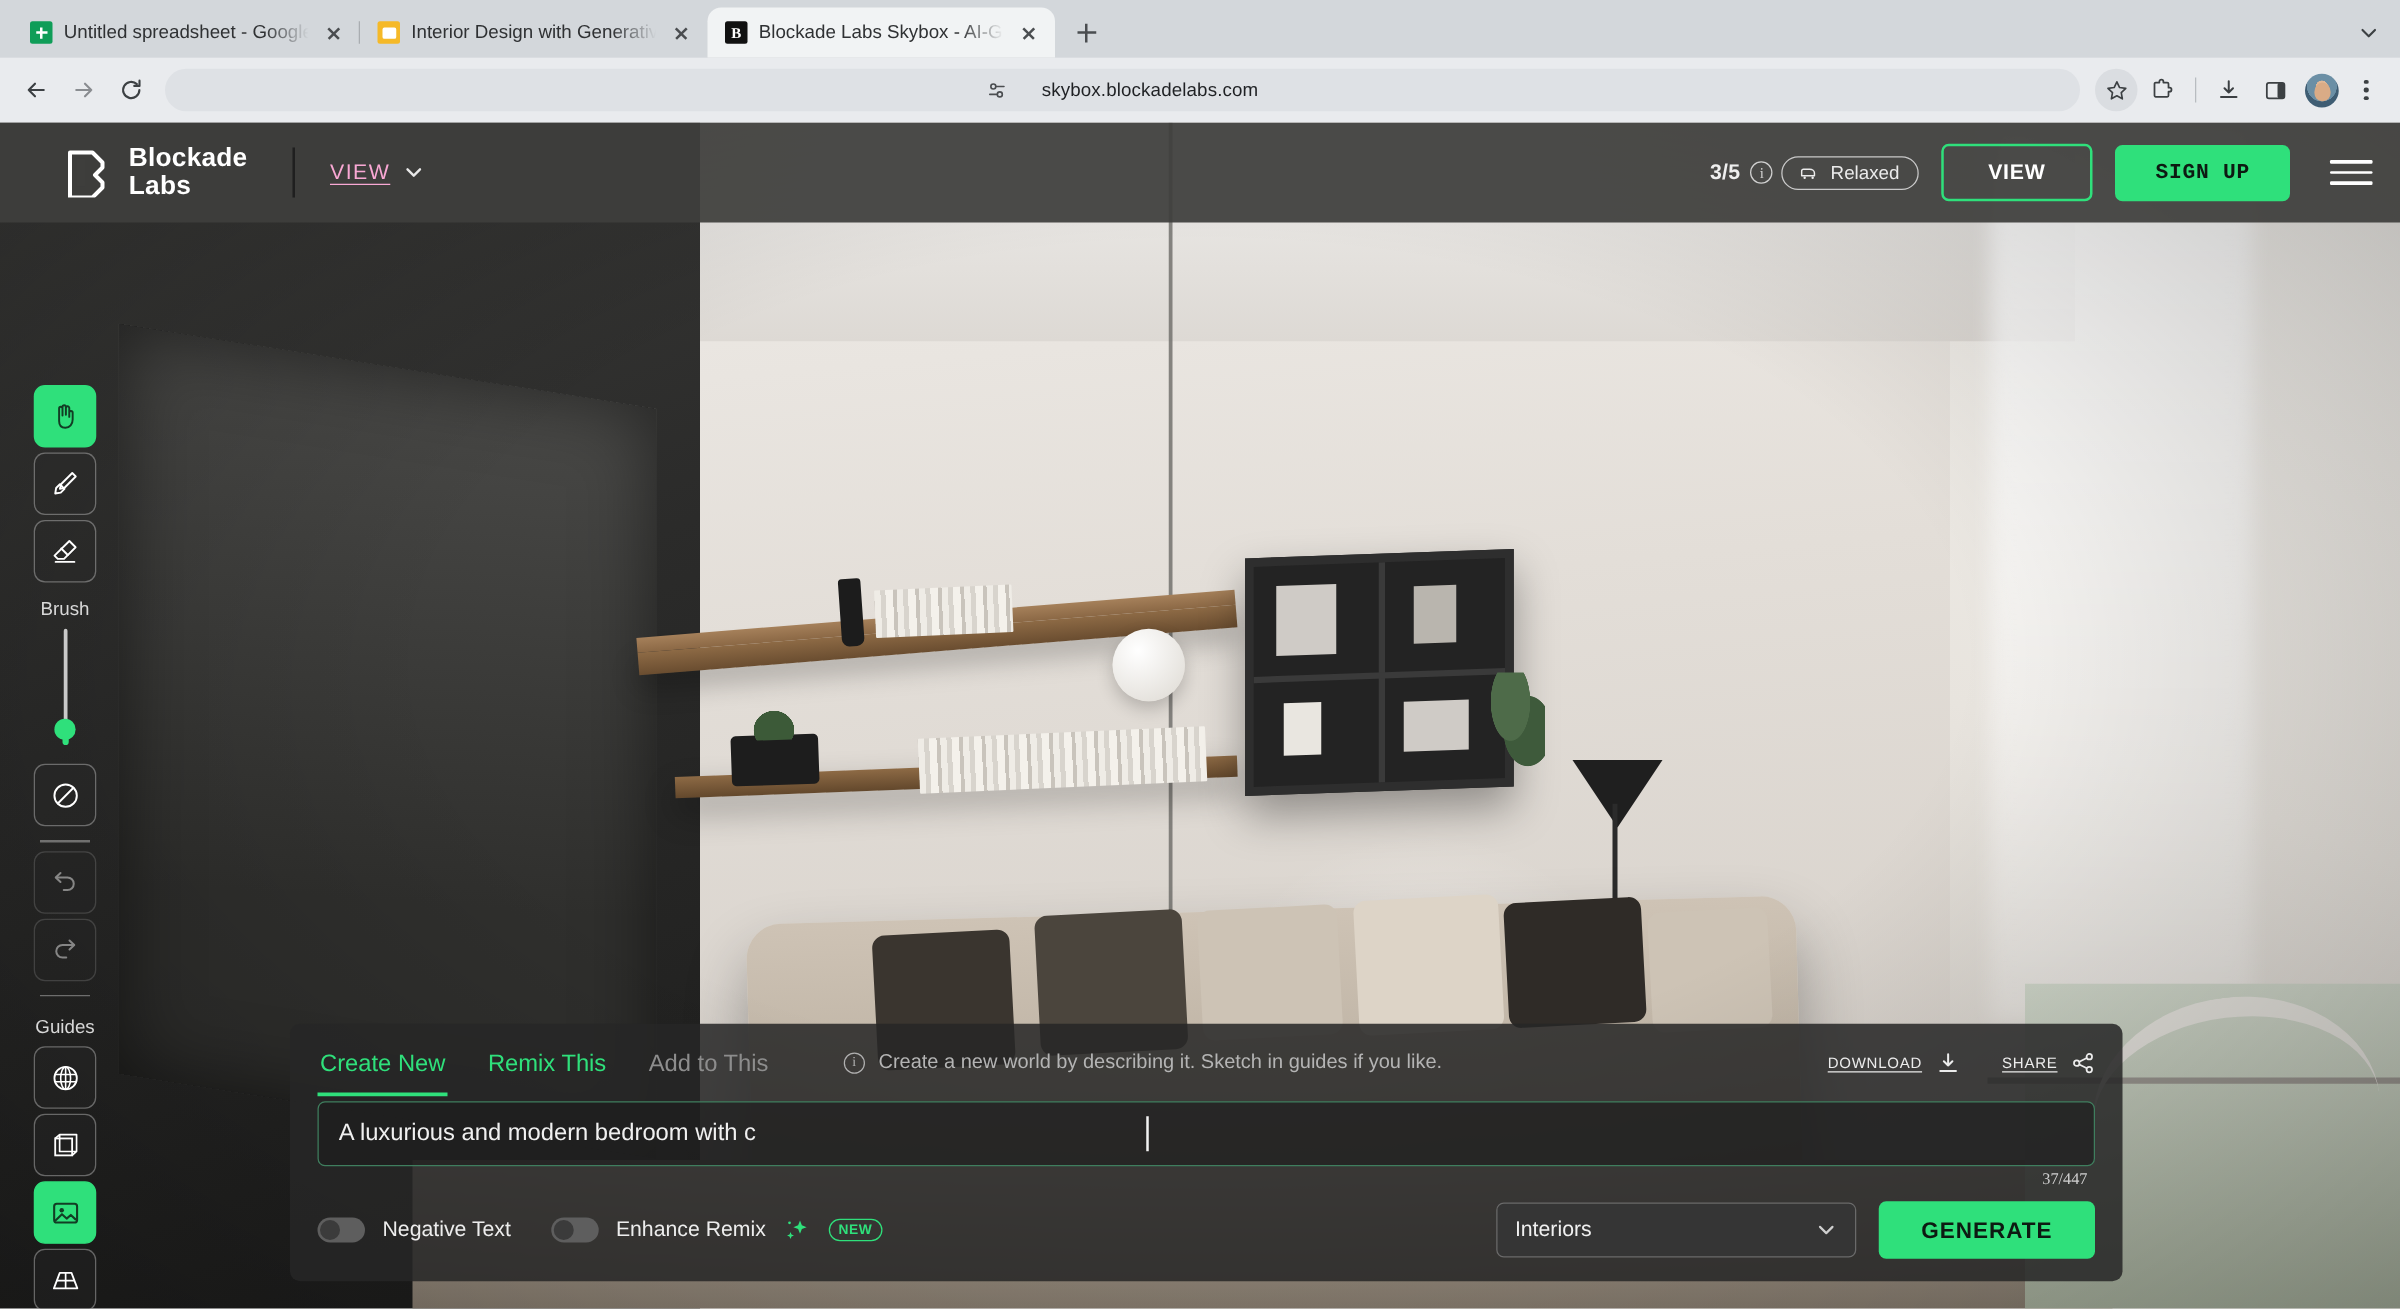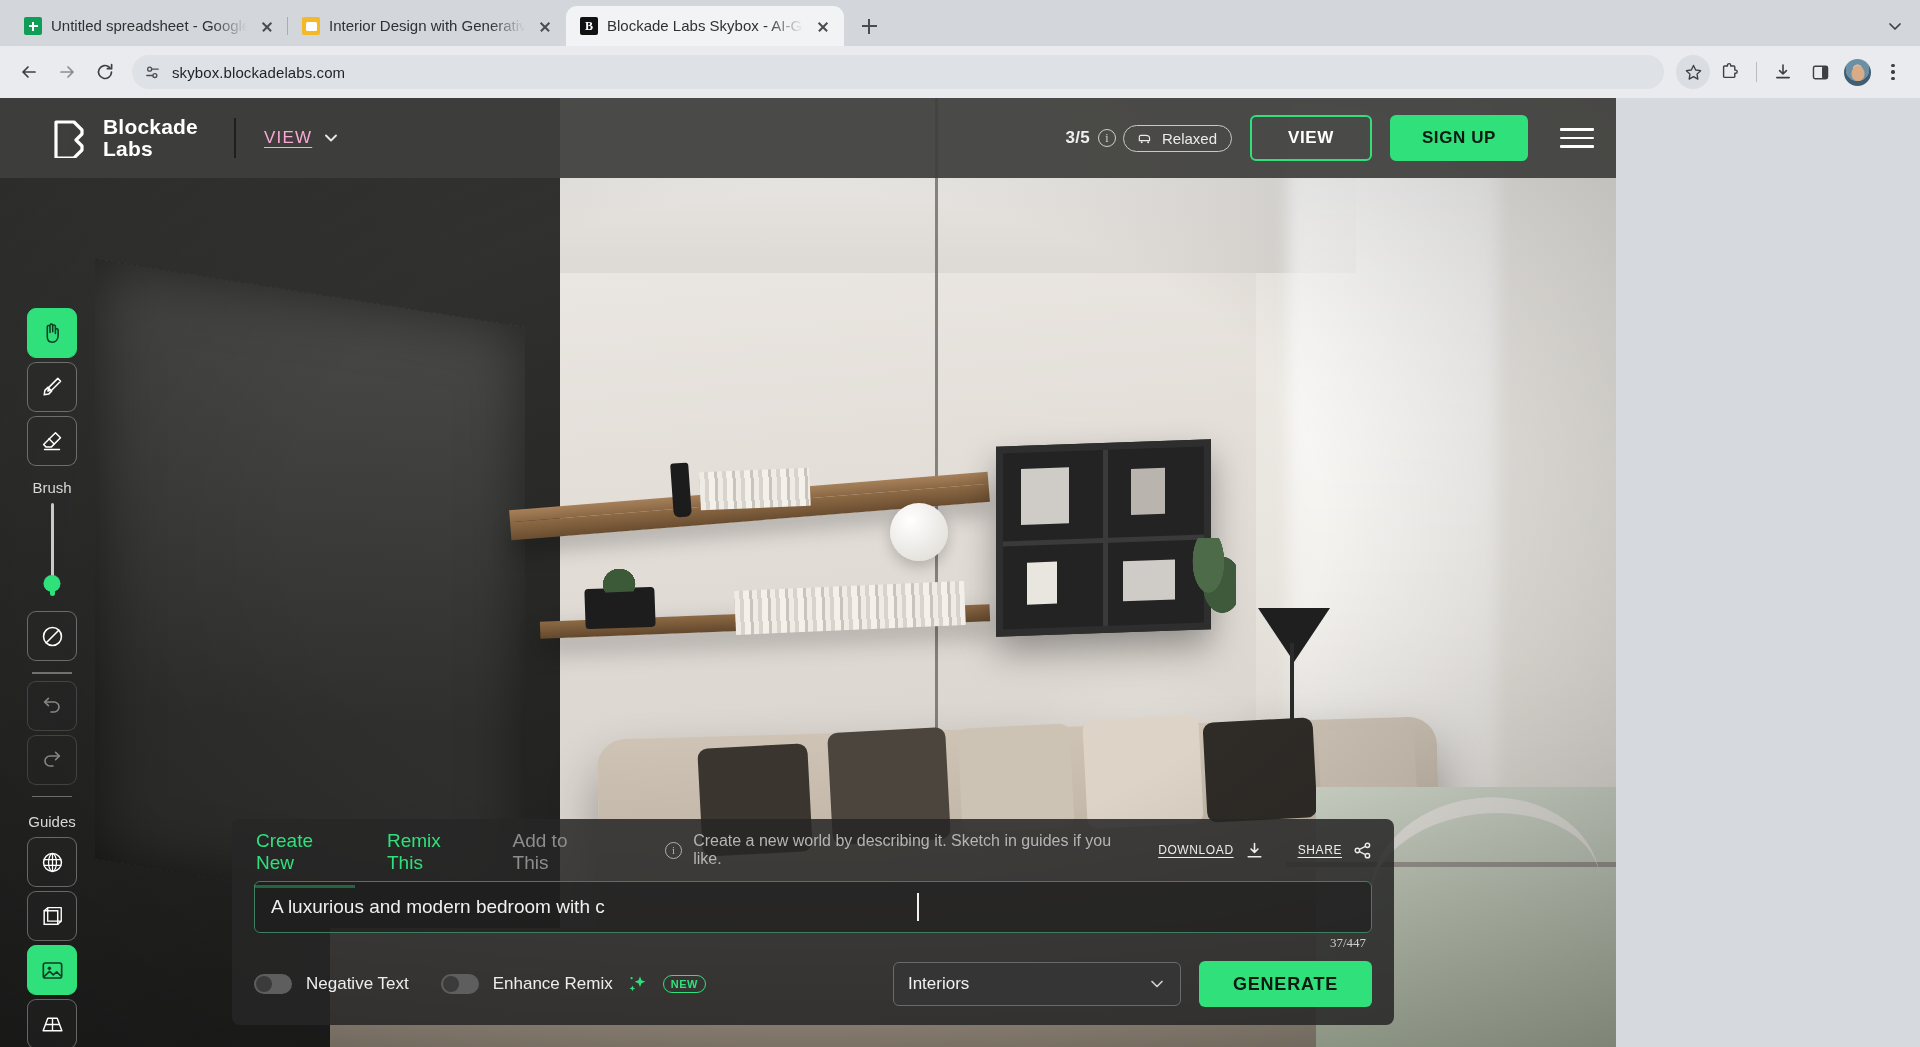--- a/index.html
+++ b/index.html
@@ -73,22 +73,23 @@
   .toolbar {
     height: 52px; background: #e9ebee; display: flex; align-items: center;
     padding: 0 12px; gap: 4px;
   }
   .tb-btn {
     width: 34px; height: 34px; border-radius: 50%; display: flex;
     align-items: center; justify-content: center; flex-shrink: 0;
   }
   .omnibox {
     flex: 1; height: 34px; background: #dee1e5; border-radius: 18px;
-    display: flex; align-items: center; padding: 0 12px; gap: 11px;
+    display: flex; align-items: center; padding: 0 12px; gap: 27px;
     margin: 0 8px 0 6px;
+    justify-content: center;
   }
   .omni-url { font-size: 15px; color: #1f2124; letter-spacing: .1px; }
   .tb-right { display: flex; align-items: center; gap: 3px; }
   .star-pill { width: 34px; height: 34px; border-radius: 50%; background: #dadde1;
                display:flex; align-items:center; justify-content:center; }
   .vdiv { width: 1px; height: 20px; background: #b8bcc0; margin: 0 6px; }
   .avatar {
     width: 27px; height: 27px; border-radius: 50%; overflow: hidden;
     background: radial-gradient(circle at 50% 38%, #e0b897 0 22%, #6b8fa5 23% 55%, #3f5d73 56% 100%);
     position: relative; margin: 0 4px;
@@ -96,21 +97,21 @@
   .avatar::after {
     content: ""; position: absolute; left: 50%; top: 26%; transform: translateX(-50%);
     width: 13px; height: 15px; border-radius: 50% 50% 45% 45%;
     background: #d9ab86;
   }
   .kebab { width: 30px; height: 34px; display: flex; flex-direction: column;
            align-items: center; justify-content: center; gap: 3px; }
   .kebab i { width: 3.4px; height: 3.4px; border-radius: 50%; background: #3c4043; display: block; }
 
   
-  .app { position: relative; width: 1616px; height: 949px; overflow: hidden; }
+  .app { position: relative; width: 1920px; height: 949px; overflow: hidden; }
 
   
   .scene { position: absolute; inset: 0; background: #c9c6c2; overflow: hidden; }
   .wall-left {
     position: absolute; left: 0; top: 0; width: 560px; height: 100%;
     background: linear-gradient(160deg, #3a3a38 0%, #2b2b2a 45%, #1d1d1c 100%);
   }
   .wall-left2 {
     position: absolute; left: 95px; top: 195px; width: 430px; height: 600px;
     background: linear-gradient(175deg, #4b4b49 0%, #2f2f2d 70%);
@@ -258,21 +259,21 @@
     border: 1.4px solid #c9c9c9; border-radius: 14px; padding: 4px 14px;
     display: flex; align-items: center; gap: 8px; color: #ebebeb; font-size: 15px;
   }
   .btn-login {
     border: 2px solid #2fe07b; color: #fff; background: transparent;
     padding: 11px 36px; border-radius: 6px; font-size: 17px; font-weight: bold;
     letter-spacing: .6px; cursor: pointer;
   }
   .btn-signup {
     background: #2fe07b; color: #0d1a12; border: none; padding: 13px 32px;
-    border-radius: 6px; font-size: 17px; font-weight: bold; letter-spacing: .6px; cursor: pointer;
+    border-radius: 6px; font-size: 17px; font-weight: bold; letter-spacing: .6px; cursor: pointer; font-family: Liberation Mono, monospace;
   }
   .hamburger { width: 34px; display: flex; flex-direction: column; gap: 6px; margin-left: 14px; cursor: pointer; }
   .hamburger i { height: 2.6px; background: #fff; display: block; border-radius: 1px; }
 
   
   .lefttool {
     position: absolute; left: 24px; top: 210px; width: 56px; z-index: 20;
     display: flex; flex-direction: column; align-items: center;
   }
   .tool {

